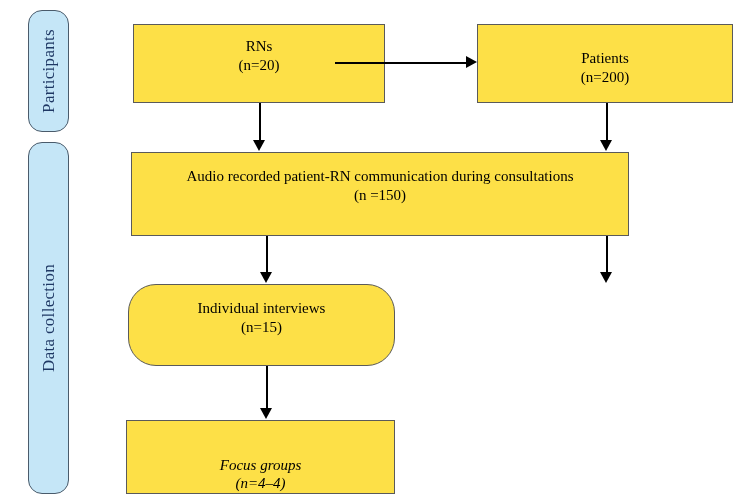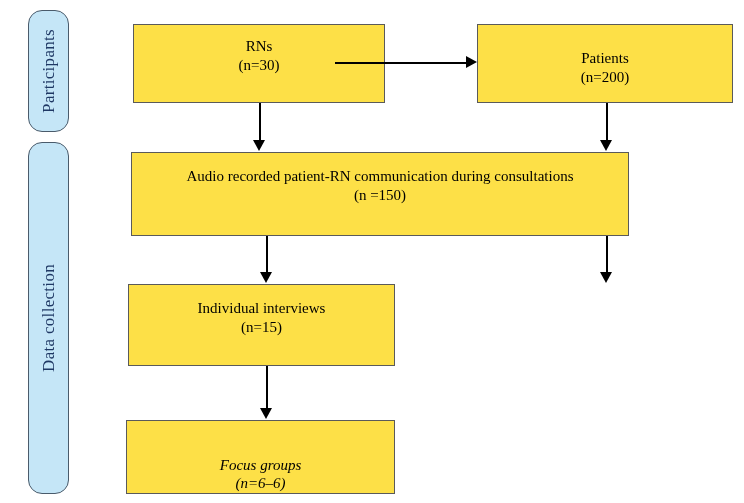--- a/index.html
+++ b/index.html
@@ -98,42 +98,42 @@
   <div class="phase-tab" style="left:28px; top:10px; width:41px; height:122px;">
     <span class="phase-label">Participants</span>
   </div>
 
   <div class="phase-tab" style="left:28px; top:142px; width:41px; height:352px;">
     <span class="phase-label">Data collection</span>
   </div>
 
   <div class="node" style="left:133px; top:24px; width:252px; height:79px; justify-content:flex-start; padding-top:12px;">
     <div class="line">RNs</div>
-    <div class="line">(n=30)</div>
+    <div class="line">(n=20)</div>
   </div>
 
   <div class="node" style="left:477px; top:24px; width:256px; height:79px; justify-content:flex-start; padding-top:24px;">
     <div class="line">Patients</div>
     <div class="line">(n=200)</div>
   </div>
 
   <div class="node" style="left:131px; top:152px; width:498px; height:84px; justify-content:flex-start; padding-top:14px;">
     <div class="line">Audio recorded patient-RN communication during consultations</div>
     <div class="line">(n =150)</div>
   </div>
 
-  <div class="node" style="left:128px; top:284px; width:267px; height:82px; justify-content:flex-start; padding-top:14px;">
+  <div class="node" style="left:128px; top:284px; width:267px; height:82px; justify-content:flex-start; padding-top:14px;border-radius:28px;">
     <div class="line">Individual interviews</div>
     <div class="line">(n=15)</div>
   </div>
 
 
   <div class="node" style="left:126px; top:420px; width:269px; height:74px; justify-content:flex-end; padding-top:14px;font-style:italic;">
     <div class="line">Focus groups</div>
-    <div class="line">(n=6–6)</div>
+    <div class="line">(n=4–4)</div>
   </div>
 
   <div class="shaft-h" style="left:335px; top:62px; width:133px;"></div>
   <div class="head-right" style="left:466px; top:56px;"></div>
 
   <div class="shaft-v" style="left:259px; top:103px; height:38px;"></div>
   <div class="head-down" style="left:253px; top:140px;"></div>
 
   <div class="shaft-v" style="left:606px; top:103px; height:38px;"></div>
   <div class="head-down" style="left:600px; top:140px;"></div>

